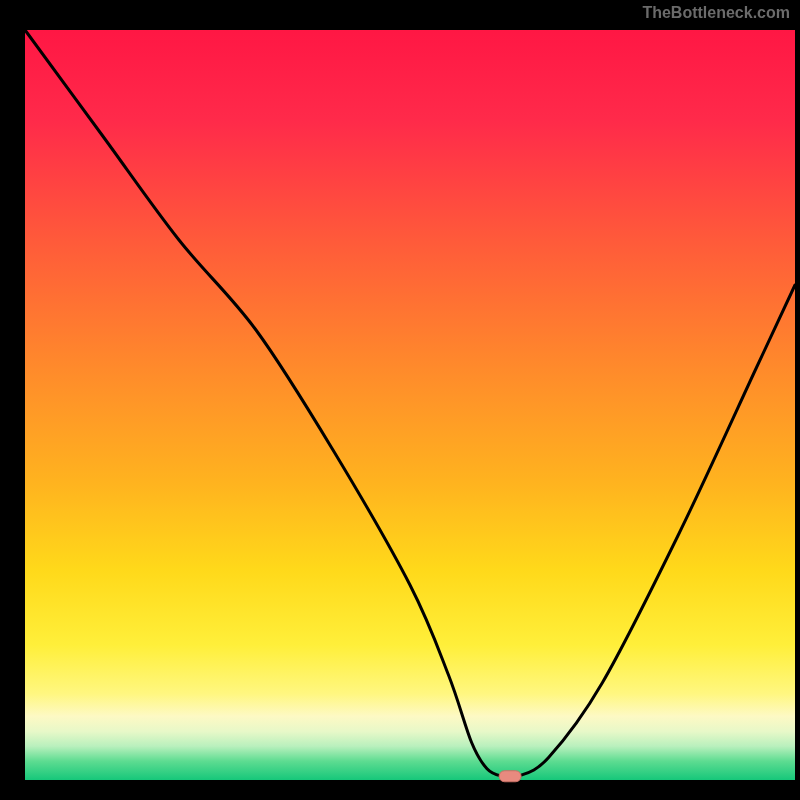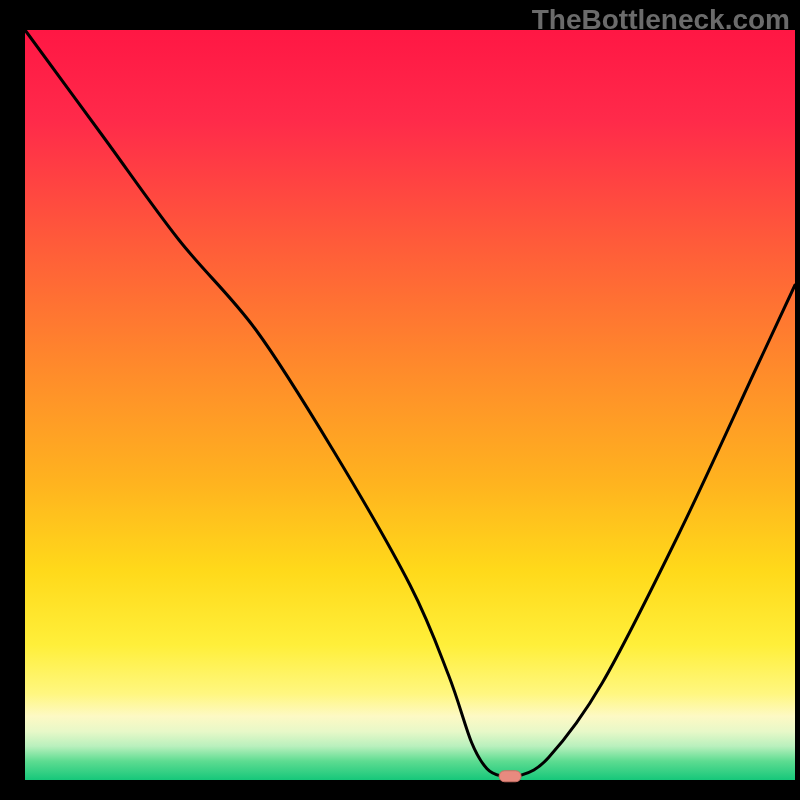--- a/index.html
+++ b/index.html
@@ -15,21 +15,21 @@
     position: relative;
     width: 800px;
     height: 800px;
     background: #000;
   }
   .attribution {
     position: absolute;
     top: 4px;
     right: 10px;
     color: #6b6b6b;
-    font-size: 28px;
+    font-size: 16px;
     font-weight: 600;
     z-index: 10;
   }
   svg {
     position: absolute;
     left: 0;
     top: 0;
   }
 </style>
 </head>

